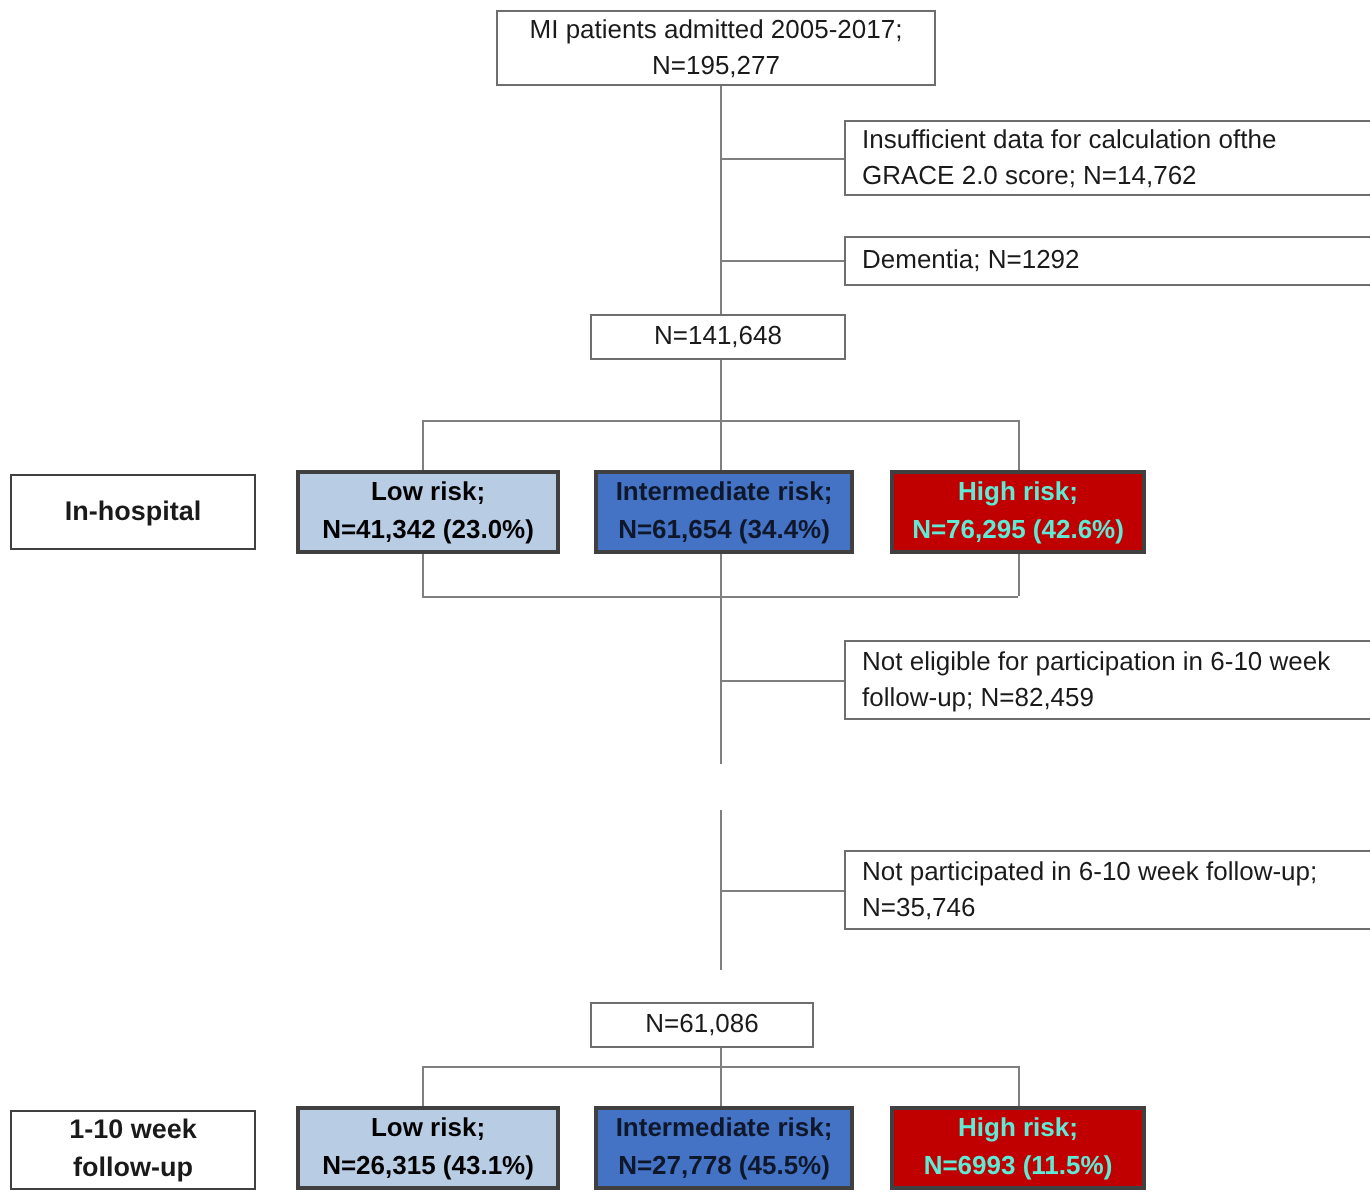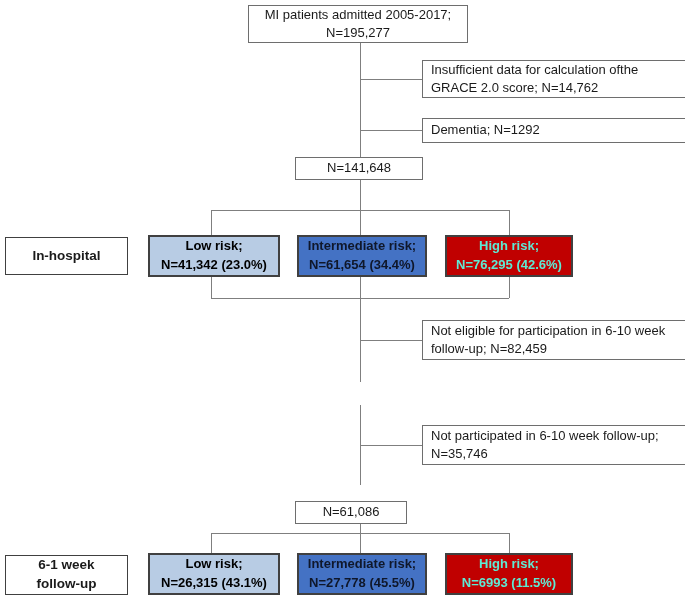--- a/index.html
+++ b/index.html
@@ -91,21 +91,21 @@
   <div class="box plain" style="left:295px; top:485px; width:112px; height:23px;margin-top:16px;">N=61,086</div>
 
   <div class="box stage-label" style="left:5px; top:237px; width:123px; height:38px;">In-hospital</div>
   <div class="box risk risk-low" style="left:148px; top:235px; width:132px; height:42px;">Low risk;
 N=41,342 (23.0%)</div>
   <div class="box risk risk-mid" style="left:297px; top:235px; width:130px; height:42px;">Intermediate risk;
 N=61,654 (34.4%)</div>
   <div class="box risk risk-high" style="left:445px; top:235px; width:128px; height:42px;">High risk;
 N=76,295 (42.6%)</div>
 
-  <div class="box stage-label" style="left:5px; top:555px; width:123px; height:40px;">6-1 week
+  <div class="box stage-label" style="left:5px; top:555px; width:123px; height:40px;">1-10 week
 follow-up</div>
   <div class="box risk risk-low" style="left:148px; top:553px; width:132px; height:42px;">Low risk;
 N=26,315 (43.1%)</div>
   <div class="box risk risk-mid" style="left:297px; top:553px; width:130px; height:42px;">Intermediate risk;
 N=27,778 (45.5%)</div>
   <div class="box risk risk-high" style="left:445px; top:553px; width:128px; height:42px;">High risk;
 N=6993 (11.5%)</div>
 
 </div>
 

